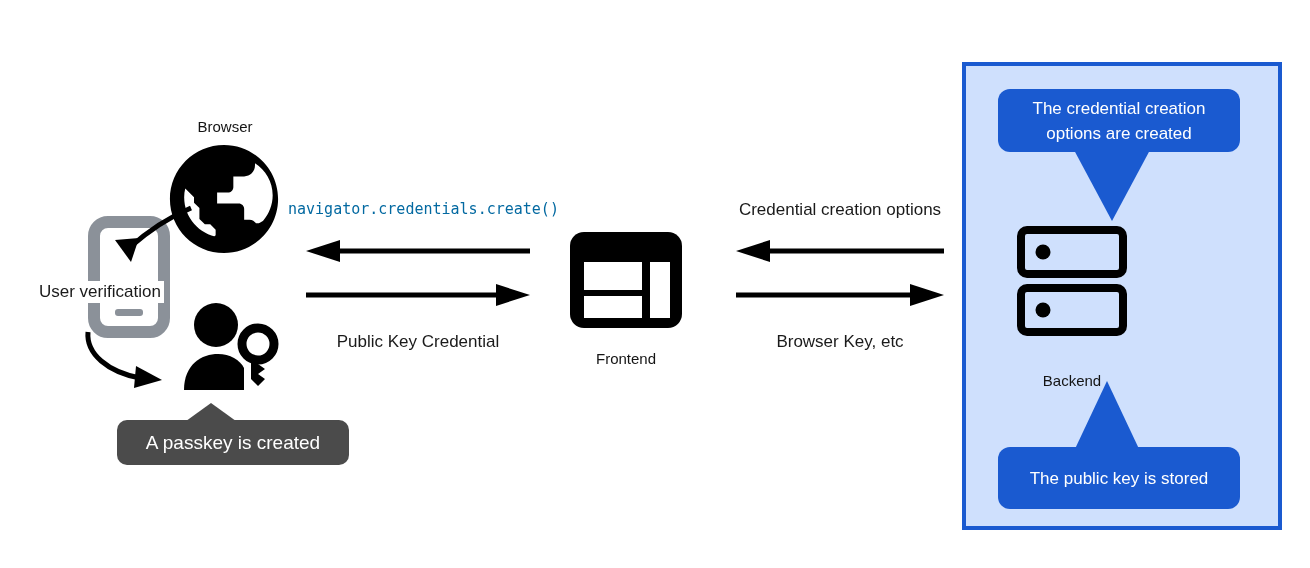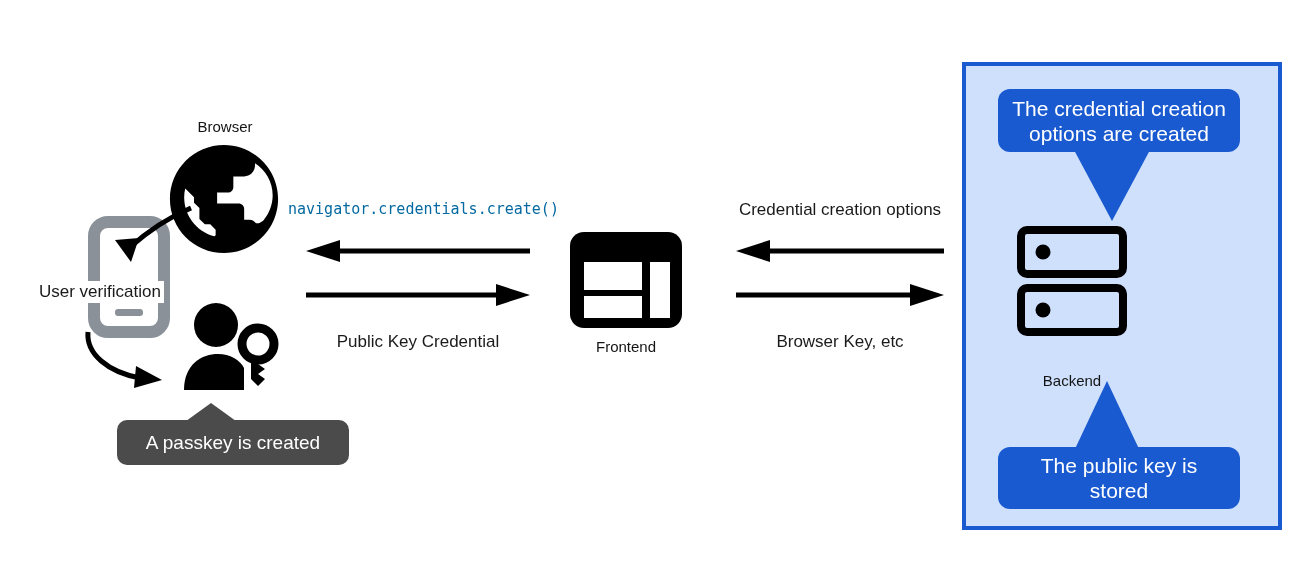--- a/index.html
+++ b/index.html
@@ -57,21 +57,21 @@
     background: #cfe0fd;
     border: 4px solid #1a5ad0;
     box-sizing: border-box;
   }
 
   
   .callout-blue-box {
     background: #1a5ad0;
     border-radius: 12px;
     color: #ffffff;
-    font-size: 21px;
+    font-size: 17px;
     line-height: 25px;
     text-align: center;
     display: flex;
     align-items: center;
     justify-content: center;
     padding: 8px 14px;
     box-sizing: border-box;
   }
   .callout-gray-box {
     background: #4b4b4b;
@@ -161,21 +161,21 @@
   <div class="abs label-plain" style="left:288px; top:332px; width:260px;">Public Key Credential</div>
 
   <div class="abs" style="left:568px; top:230px; width:116px; height:100px;">
     <svg width="116" height="100" viewBox="0 0 116 100">
       <rect x="2" y="2" width="112" height="96" rx="14" ry="14" fill="#000000"></rect>
       <rect x="16" y="32" width="58" height="28" fill="#ffffff"></rect>
       <rect x="16" y="66" width="58" height="22" fill="#ffffff"></rect>
       <rect x="82" y="32" width="20" height="56" fill="#ffffff"></rect>
     </svg>
   </div>
-  <div class="abs label-bold" style="left:551px; top:338px; width:150px;">Frontend</div>
+  <div class="abs label-bold" style="left:551px; top:350px; width:150px;">Frontend</div>
 
   <div class="abs label-plain" style="left:710px; top:200px; width:260px;">Credential creation options</div>
 
   <div class="abs" style="left:736px; top:240px; width:208px; height:22px;">
     <svg width="208" height="22" viewBox="0 0 208 22">
       <line x1="30" y1="11" x2="208" y2="11" stroke="#000000" stroke-width="5"></line>
       <polygon points="0,11 34,0 34,22" fill="#000000"></polygon>
     </svg>
   </div>
 

